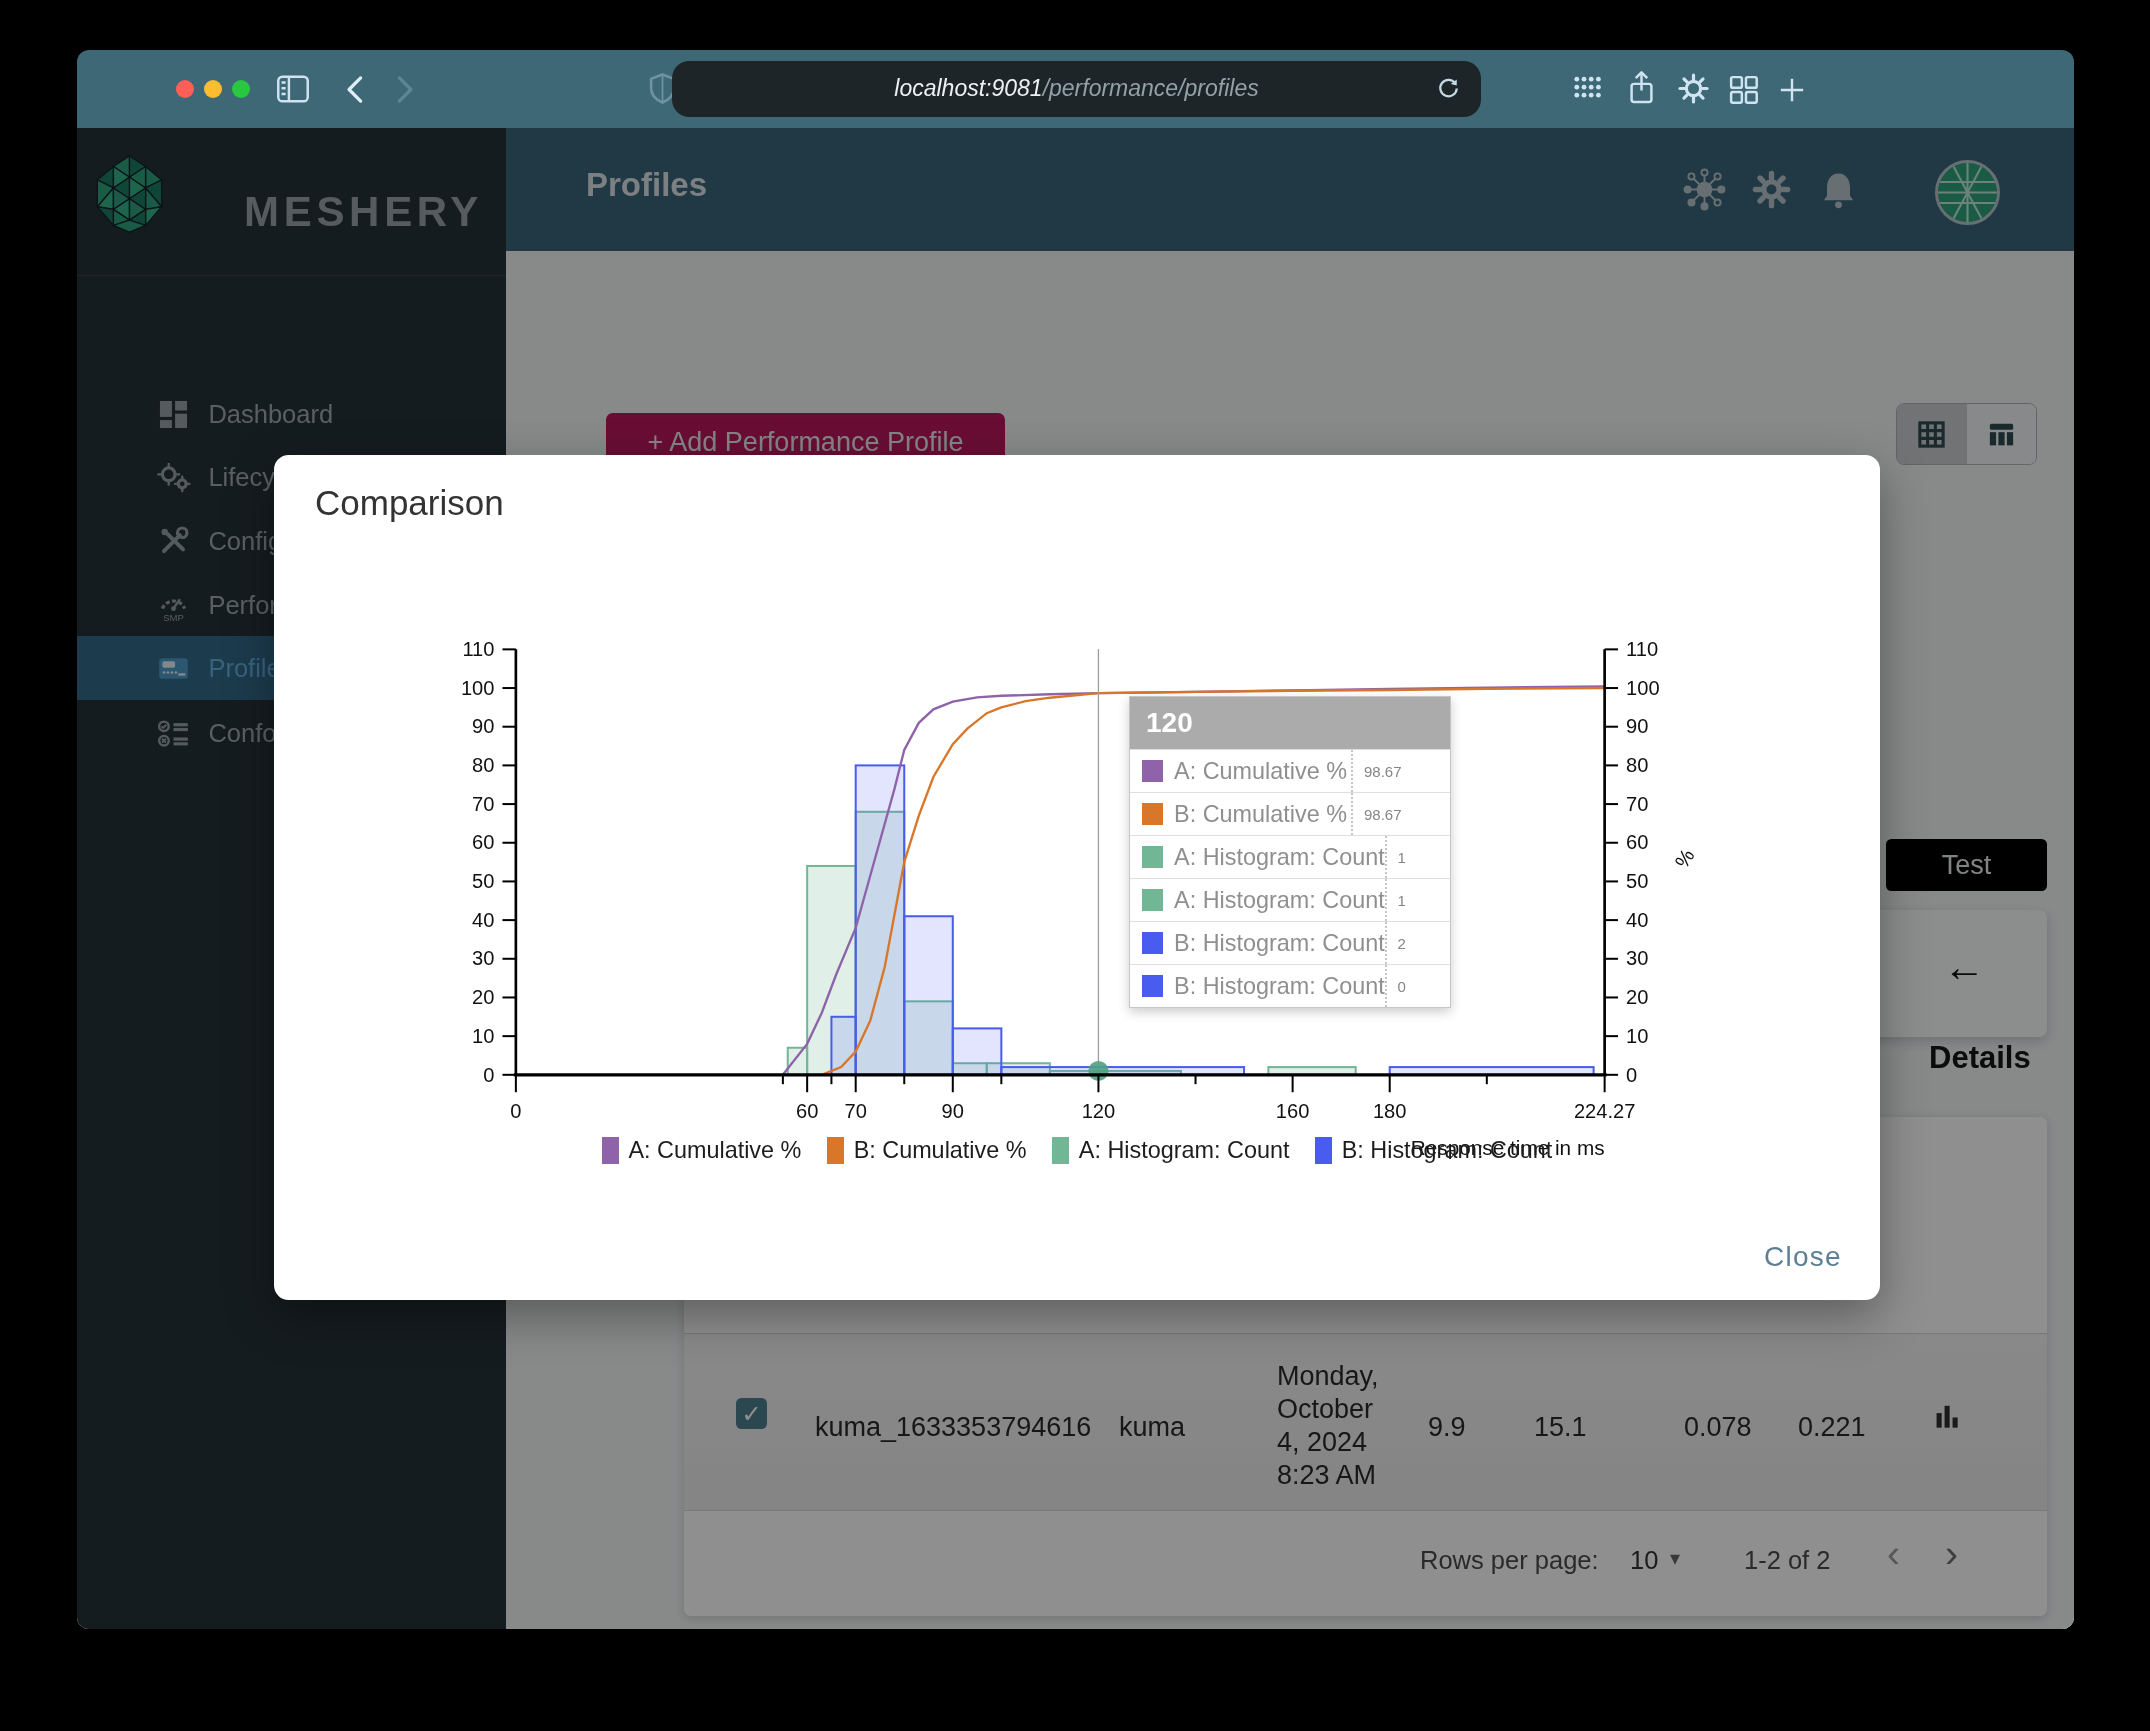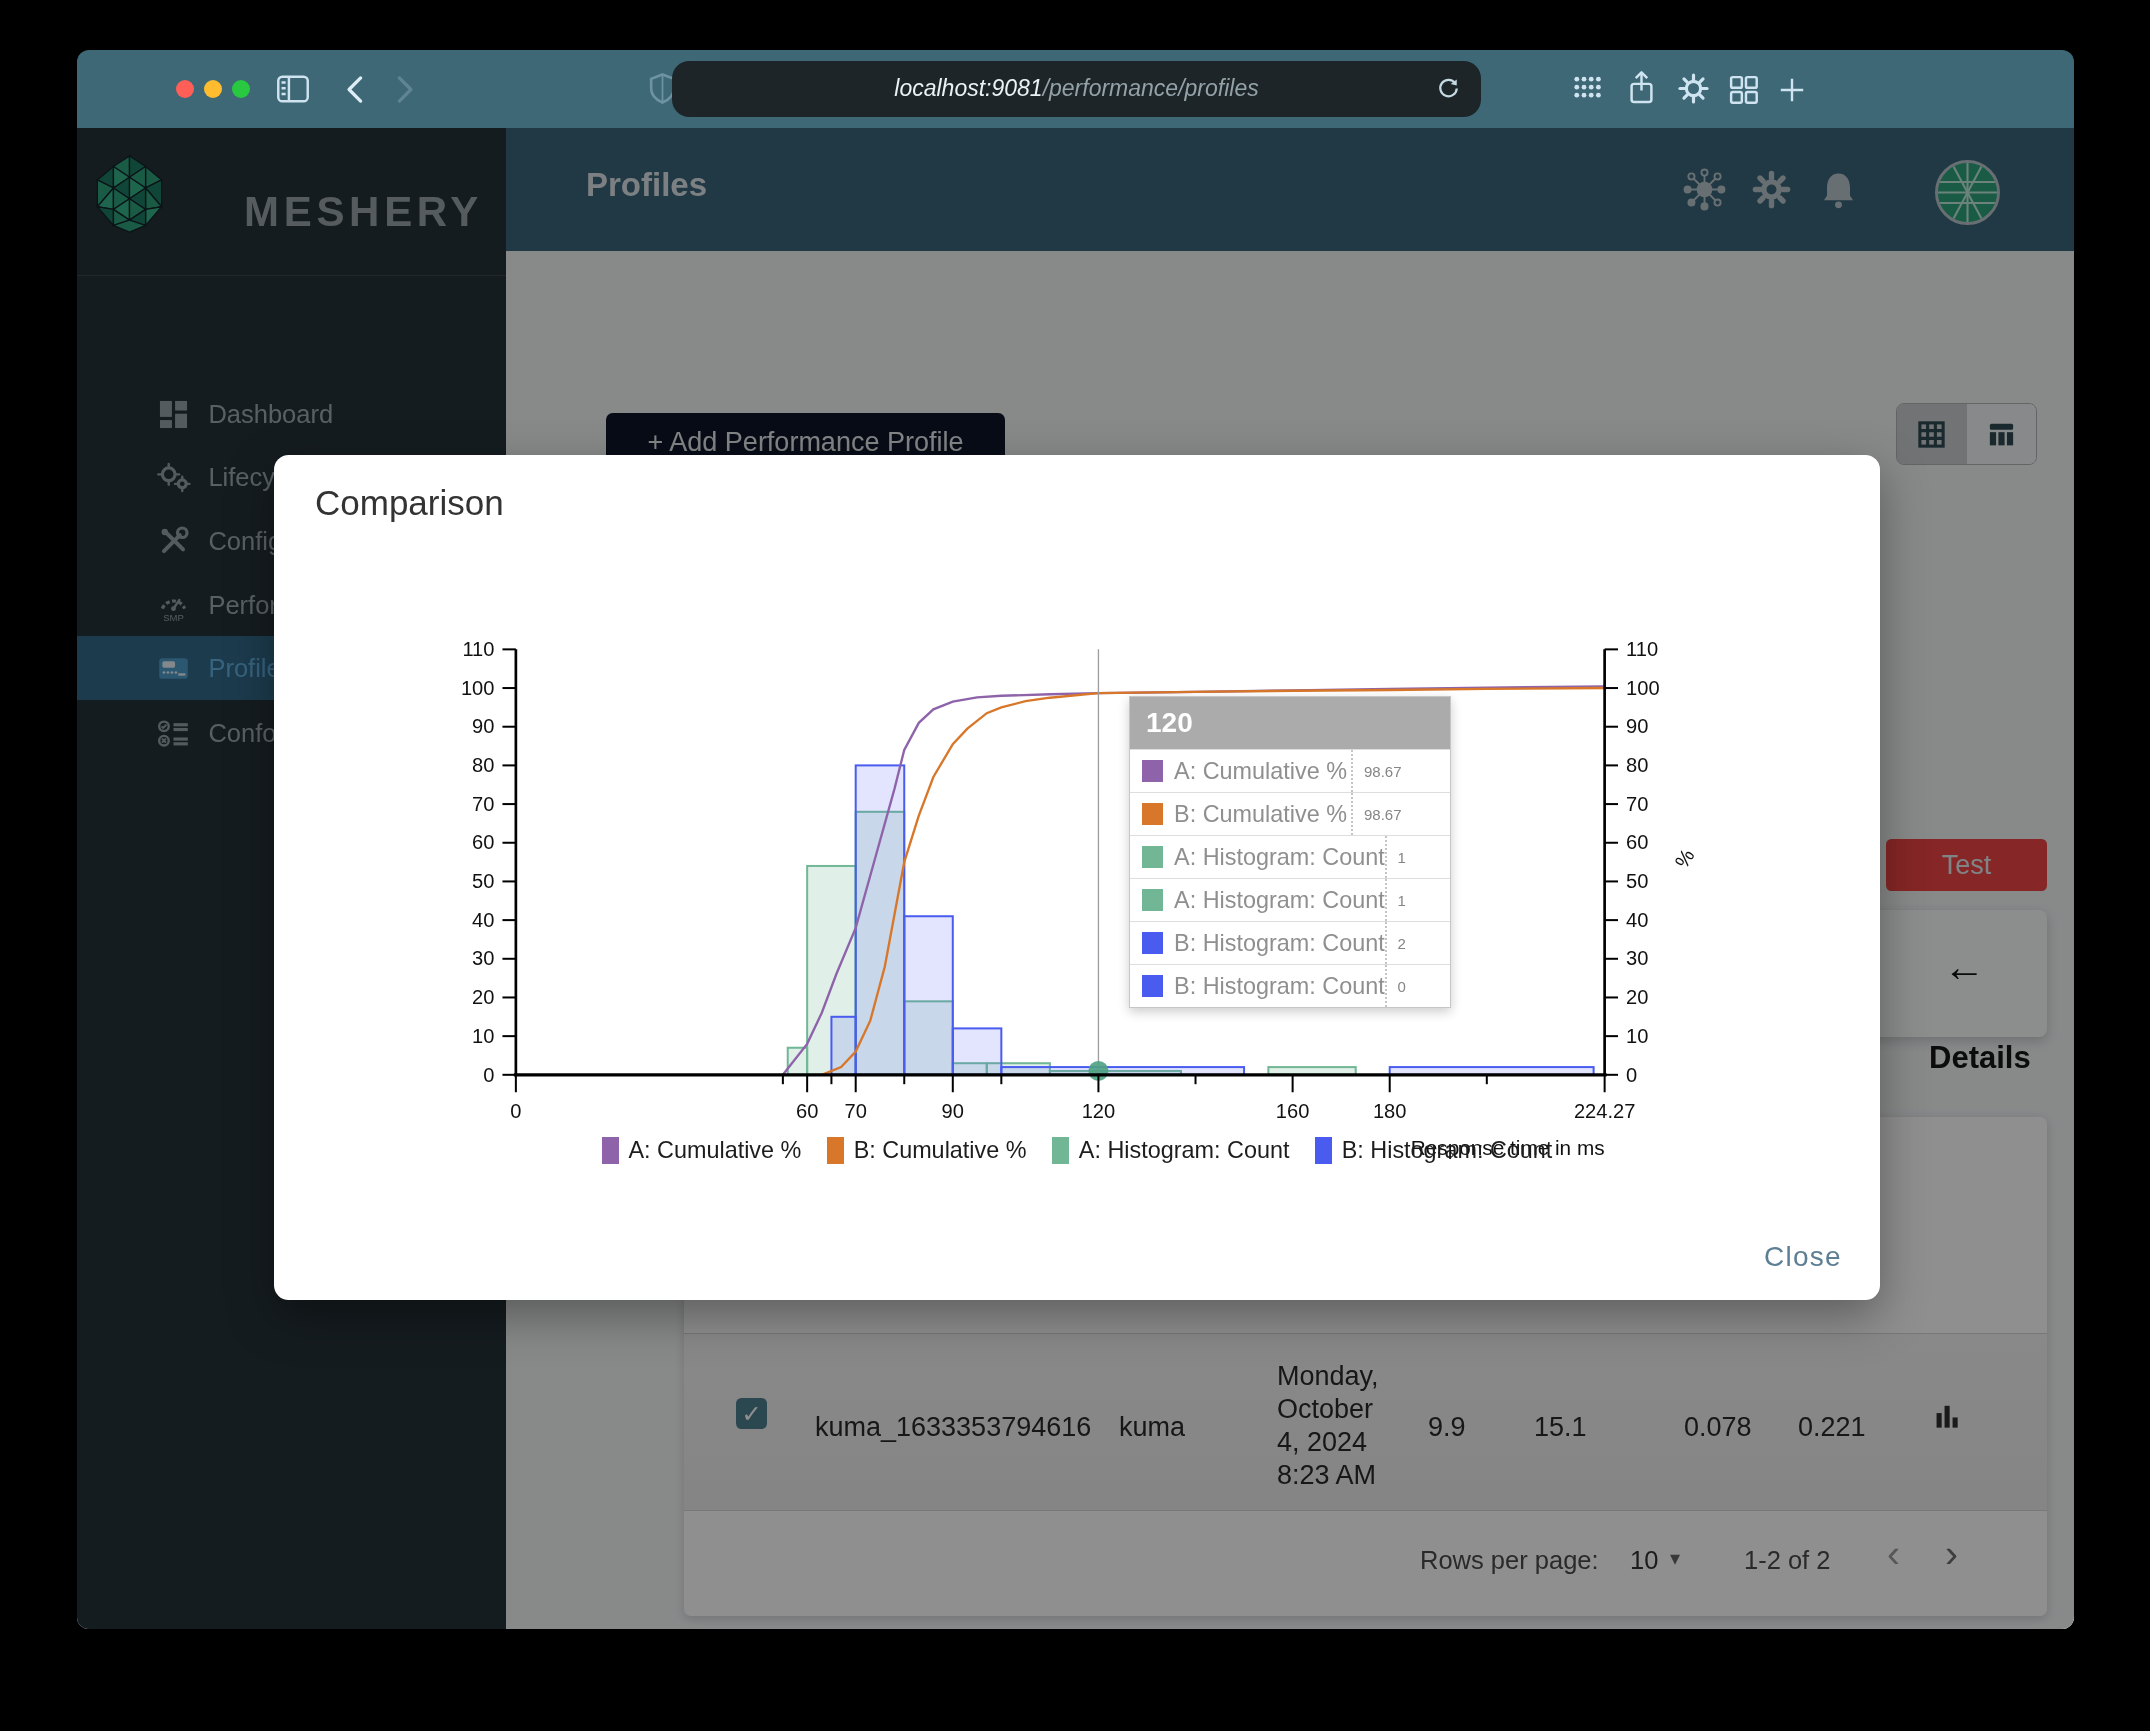--- a/index.html
+++ b/index.html
@@ -27,26 +27,26 @@
   .sicon{width:35px;height:35px;margin-left:79px;flex:0 0 auto;}
   #helpbtn{left:431px;top:1427px;width:38px;height:38px;border-radius:50%;background:#97A3A9;color:#1E272B;font-size:27px;font-weight:bold;display:flex;align-items:center;justify-content:center;}
   #collapsebtn{left:434px;top:1493px;width:43px;height:43px;border-radius:50%;background:#2A3A41;border:2px solid #5B7682;color:#8FD2C4;font-size:23px;display:flex;align-items:center;justify-content:center;}
   
   #hdr{left:429px;top:0;width:1568px;height:123px;background:#396679;}
   #hdrtitle{left:80px;top:38px;font-size:33px;font-weight:bold;color:#DDE5E9;}
   .hicon{top:40px;width:43px;height:43px;}
   #avatar{right:74px;top:32px;width:59px;height:59px;border-radius:50%;border:3.3px solid #B9C6CC;overflow:hidden;background:#2FA37C;}
   
   #content{left:429px;top:123px;width:1568px;height:1378px;background:#F2F4F5;}
-  #addbtn{left:100px;top:162px;width:399px;height:58px;background:#0f172a;border-radius:6.7px;color:#E9EEF0;font-size:27px;display:flex;align-items:center;justify-content:center;}
+  #addbtn{left:100px;top:162px;width:399px;height:58px;background:#be185d;border-radius:6.7px;color:#E9EEF0;font-size:27px;display:flex;align-items:center;justify-content:center;}
   #viewtoggle{left:1390px;top:152px;width:139px;height:60px;border:1.3px solid #AEB4B7;border-radius:8px;display:flex;overflow:hidden;}
   .vbtn{width:50%;display:flex;align-items:center;justify-content:center;}
   #vgrid{background:#C9CDD0;}
   #vtable{background:#F3F5F6;}
-  #testbtn{left:1380px;top:588px;width:161px;height:52px;background:#ef4444;border-radius:5.4px;color:#E3EBEE;font-size:27px;display:flex;align-items:center;justify-content:center;}
+  #testbtn{left:1380px;top:588px;width:161px;height:52px;background:#000000;border-radius:5.4px;color:#E3EBEE;font-size:27px;display:flex;align-items:center;justify-content:center;}
   #arrowcard{left:1233px;top:659px;width:308px;height:127px;background:#FAFBFB;border-radius:8px;box-shadow:0 4px 12px rgba(0,0,0,.18);}
   #backarrow{left:204px;top:33px;font-size:42px;color:#111;}
   #detailshdr{left:1399px;top:789px;font-size:31px;font-weight:bold;color:#161616;margin-left:24px;}
   #tablecard{left:178px;top:866px;width:1363px;height:499px;background:#FFF;border-radius:6.7px;box-shadow:0 2.7px 9.4px rgba(0,0,0,.15);}
   #trow{left:0;top:216px;width:100%;height:176px;border-top:1.3px solid #D6D6D6;border-bottom:1.3px solid #D6D6D6;background:linear-gradient(#F4F4F4,#EDEDED);}
   #rowcheck{left:52px;top:64px;width:31px;height:31px;border-radius:5.4px;background:#4E8190;color:#FFF;font-size:24px;display:flex;align-items:center;justify-content:center;}
   .cell{font-size:27px;color:#2A2A2A;margin-top:7px;}
   #pgrow{left:0;top:391px;width:100%;height:107px;}
   .pg{font-size:25.5px;color:#4C4C4C;}
   .pgchev{font-size:39px;color:#9B9B9B;}

